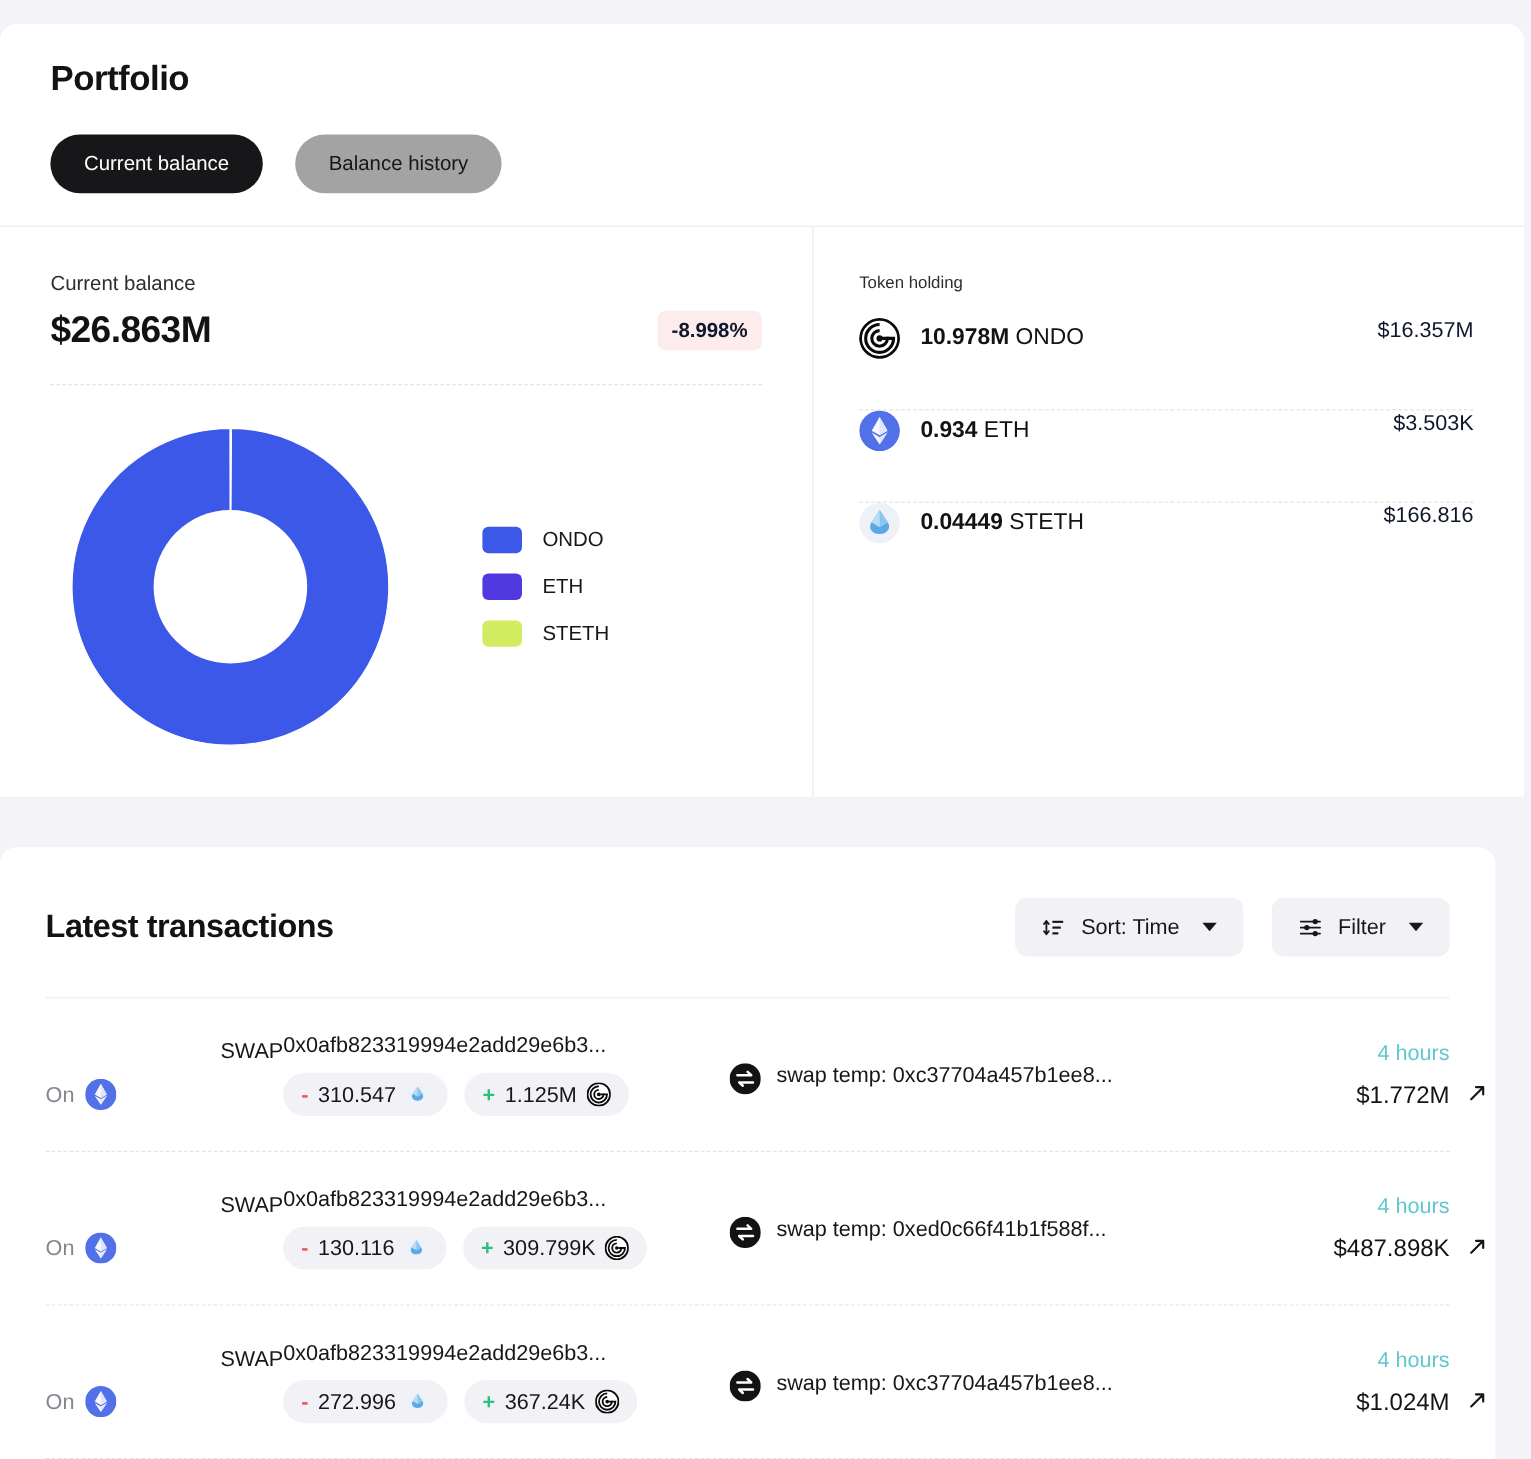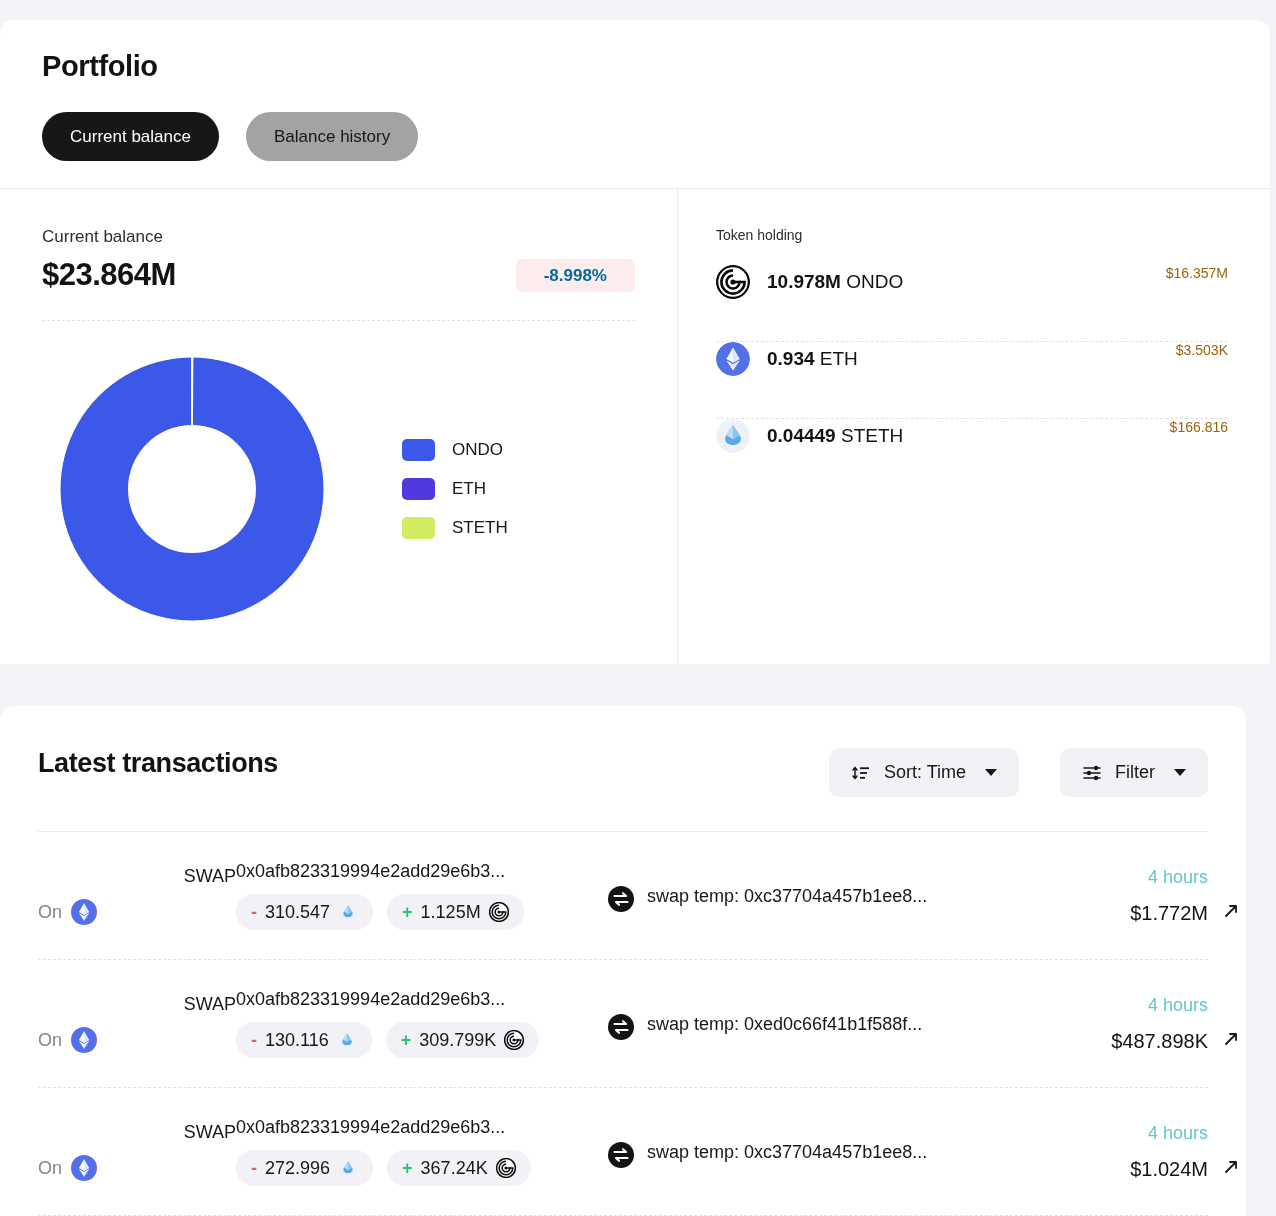--- a/index.html
+++ b/index.html
@@ -37,22 +37,22 @@
   .panel-left { width: 678px; border-right: 1px solid #ececed; padding: 38px 42px 0 42px; }
   .panel-right { flex: 1; padding: 38px 42px 0 38px; }
 
   .label-muted { font-size: 17px; color: #2b2d31; }
   .balance-row {
     display: flex; align-items: center; justify-content: space-between;
     margin-top: 10px; padding-right: 0px;
   }
   .balance-value { font-size: 31px; font-weight: 700; color: #111315; letter-spacing: -0.5px; }
   .delta-badge {
-    background: #fdecec; color: #0369a1; font-size: 17px; font-weight: 600;
-    border-radius: 7px; padding: 8px 28px; line-height: 1;
+    background: #fdecec; color: #0f172a; font-size: 17px; font-weight: 600;
+    border-radius: 7px; padding: 8px 12px; line-height: 1;
   }
   .dashed-sep { border-top: 1px dashed #e3e3e6; margin-top: 27px; }
 
   
   .chart-area { display: flex; align-items: center; margin-top: 18px; }
   .donut-wrap { width: 300px; height: 300px; position: relative; }
   .legend { margin-left: 60px; display: flex; flex-direction: column; gap: 17px; }
   .legend-item { display: flex; align-items: center; gap: 17px; }
   .legend-swatch { width: 33px; height: 22px; border-radius: 5px; display: block; }
   .legend-label { font-size: 17px; color: #17171a; }
@@ -62,36 +62,36 @@
   .token-list { margin-top: 22px; }
   .token-row {
     display: flex; align-items: flex-start; justify-content: space-between;
     height: 77px; border-bottom: 1px dashed #e3e3e6;
   }
   .token-row:last-child { border-bottom: none; }
   .token-left { display: flex; align-items: center; gap: 17px; }
   .token-amount { font-size: 19px; color: #111315; }
   .token-amount b { font-weight: 700; }
   .token-amount span.sym { font-weight: 400; }
-  .token-usd { font-size: 14px; color: #a16207; }
+  .token-usd { font-size: 18px; color: #0f172a; }
 
   .icon-round { width: 34px; height: 34px; border-radius: 50%; display: block; }
 
   
   .card-bottom {
     position: absolute; left: 0; top: 706px; width: 1246px;
     background: #ffffff; border-radius: 14px 14px 0 0;
     padding: 0 38px;
   }
   .tx-header {
-    display: flex; justify-content: space-between;
+    display: flex; align-items: center; justify-content: space-between;
     padding: 42px 0 34px 0;
   }
   .tx-title { font-size: 27px; font-weight: 700; color: #111315; letter-spacing: -0.4px; }
-  .tx-controls { display: flex; gap: 41px; }
+  .tx-controls { display: flex; gap: 24px; }
   .ctrl-btn {
     display: flex; align-items: center; gap: 13px;
     background: #f1f1f6; border: none; border-radius: 10px;
     padding: 14px 22px; font-size: 18px; color: #17171a; cursor: pointer;
     font-family: "Liberation Sans", sans-serif;
   }
   .caret { width: 0; height: 0; border-left: 6px solid transparent; border-right: 6px solid transparent; border-top: 7px solid #17171a; margin-left: 6px; }
 
   .tx-list { border-top: 1px solid #ededf0; }
   .tx-row {
@@ -169,21 +169,21 @@
         <button class="tab active">Current balance</button>
         <button class="tab inactive">Balance history</button>
       </div>
     </div>
 
     <div class="panels">
 
       <div class="panel-left">
         <div class="label-muted">Current balance</div>
         <div class="balance-row">
-          <div class="balance-value">$23.864M</div>
+          <div class="balance-value">$26.863M</div>
           <div class="delta-badge">-8.998%</div>
         </div>
         <div class="dashed-sep"></div>
 
         <div class="chart-area">
           <div class="donut-wrap">
             <svg width="300" height="300" viewBox="0 0 300 300">
               <g id="donut-slices" transform="translate(150,150)">
                   <path d="M 8.082668874372531e-15 -132 A 132 132 0 1 1 -0.18603594539984328 -131.99986890382513 L 0 0 Z" fill="#3c58e8" stroke="#ffffff" stroke-width="1"></path>
                   <path d="M -0.18603594539984328 -131.99986890382513 A 132 132 0 0 1 0.34196361050350266 -131.9995570480791 L 0 0 Z" fill="#5139e0" stroke="#ffffff" stroke-width="1"></path>

